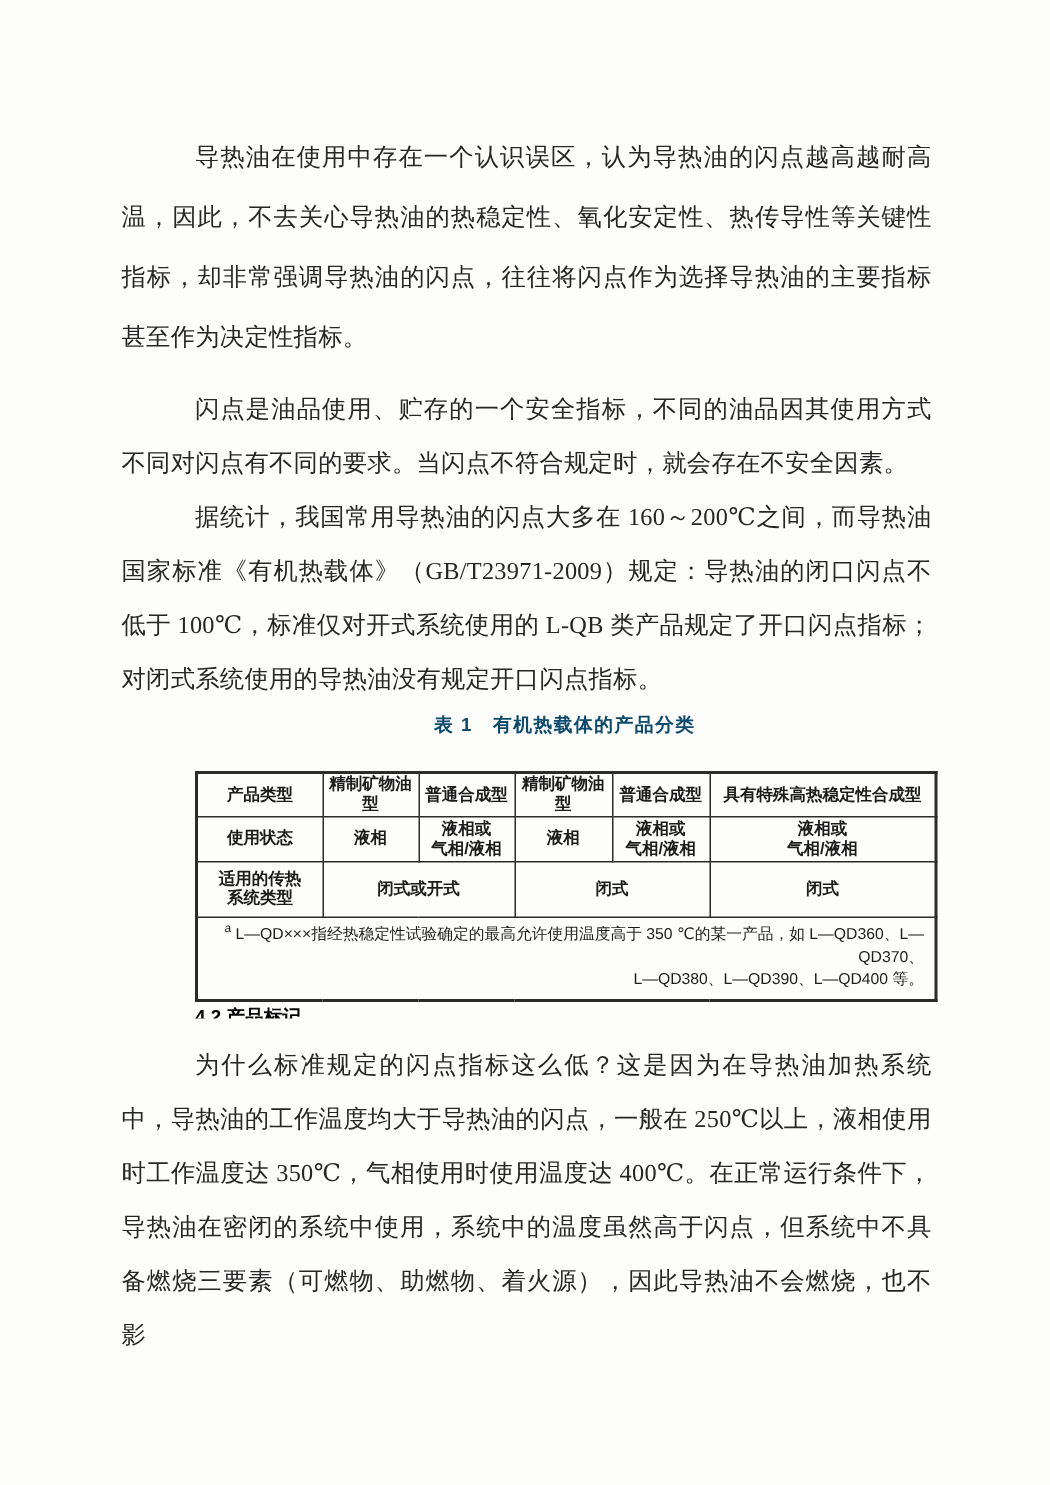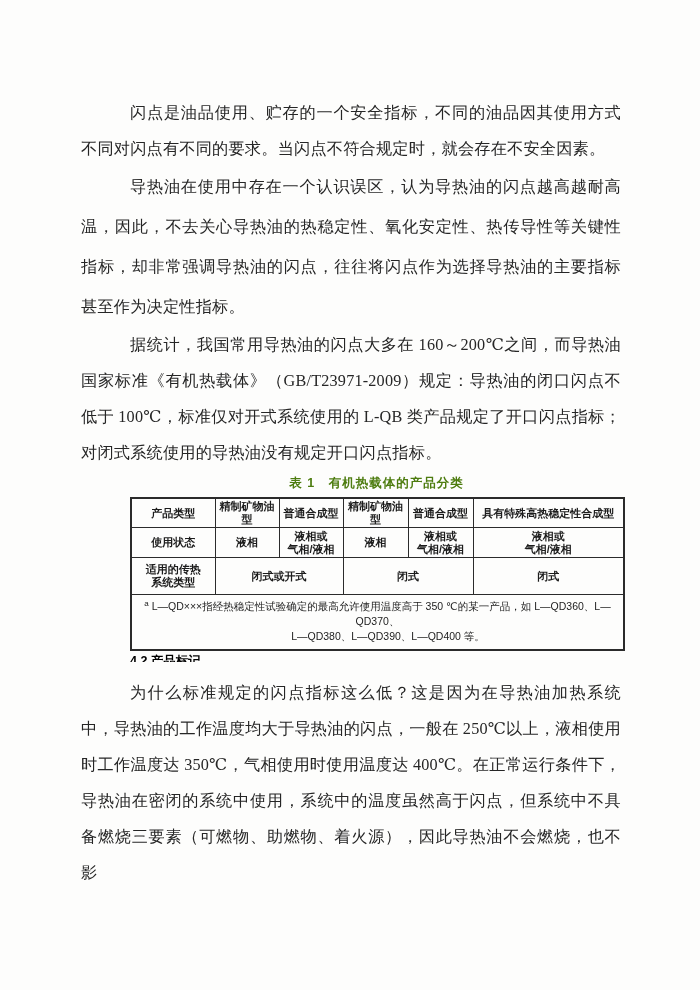--- a/index.html
+++ b/index.html
@@ -28,23 +28,23 @@
 
   .table-wrap{
     margin:4px 0 0 49px;
     width:493px;
     font-family:"Liberation Sans","DejaVu Sans",sans-serif;
   }
   .tbl-title{
     text-align:center;
     font-size:12.5px;
     font-weight:bold;
-    color:#4d7c0f;
+    color:#0c4a6e;
     letter-spacing:1px;
-    margin-bottom:5px;
+    margin-bottom:22px;
   }
   table.cls{
     border-collapse:collapse;
     table-layout:fixed;
     width:493px;
     border:2px solid #2b2b2b;
   }
   table.cls td{
     border:1px solid #2b2b2b;
     text-align:center;
@@ -55,21 +55,21 @@
     padding:1px 2px;
     line-height:13px;
   }
   .r1 td{height:19px;}
   .r2 td{height:16px;}
   .r3 td{height:27px;}
   .r4 td{height:34px;}
   .r5 td{height:33px;}
   .cell-line{display:block;line-height:13px;}
   tr.fn td{
-    text-align:center;
+    text-align:right;
     font-weight:normal;
     font-size:10.5px;
     line-height:15px;
     padding:4px 7px 5px 7px;
     height:auto;
   }
   .fn2{padding-left:21px;}
   sup{font-size:8px;line-height:0;}
 
   .clipped{
@@ -83,23 +83,23 @@
     line-height:15px;
     color:#000000;
   }
 </style>
 </head>
 <body>
 
 <div class="page">
   <div class="content">
 
+    <p class="para lh40">导热油在使用中存在一个认识误区，认为导热油的闪点越高越耐高温，因此，不去关心导热油的热稳定性、氧化安定性、热传导性等关键性指标，却非常强调导热油的闪点，往往将闪点作为选择导热油的主要指标甚至作为决定性指标。</p>
+
     <p class="para gap-top">闪点是油品使用、贮存的一个安全指标，不同的油品因其使用方式不同对闪点有不同的要求。当闪点不符合规定时，就会存在不安全因素。</p>
-
-    <p class="para lh40">导热油在使用中存在一个认识误区，认为导热油的闪点越高越耐高温，因此，不去关心导热油的热稳定性、氧化安定性、热传导性等关键性指标，却非常强调导热油的闪点，往往将闪点作为选择导热油的主要指标甚至作为决定性指标。</p>
 
     <p class="para">据统计，我国常用导热油的闪点大多在 160～200℃之间，而导热油国家标准《有机热载体》（GB/T23971-2009）规定：导热油的闭口闪点不低于 100℃，标准仅对开式系统使用的 L-QB 类产品规定了开口闪点指标；对闭式系统使用的导热油没有规定开口闪点指标。</p>
 
     <div class="table-wrap">
       <div class="tbl-title">表 1　有机热载体的产品分类</div>
       <table class="cls">
         <colgroup>
           <col style="width:84px">
             <col style="width:64px">
             <col style="width:64px">

